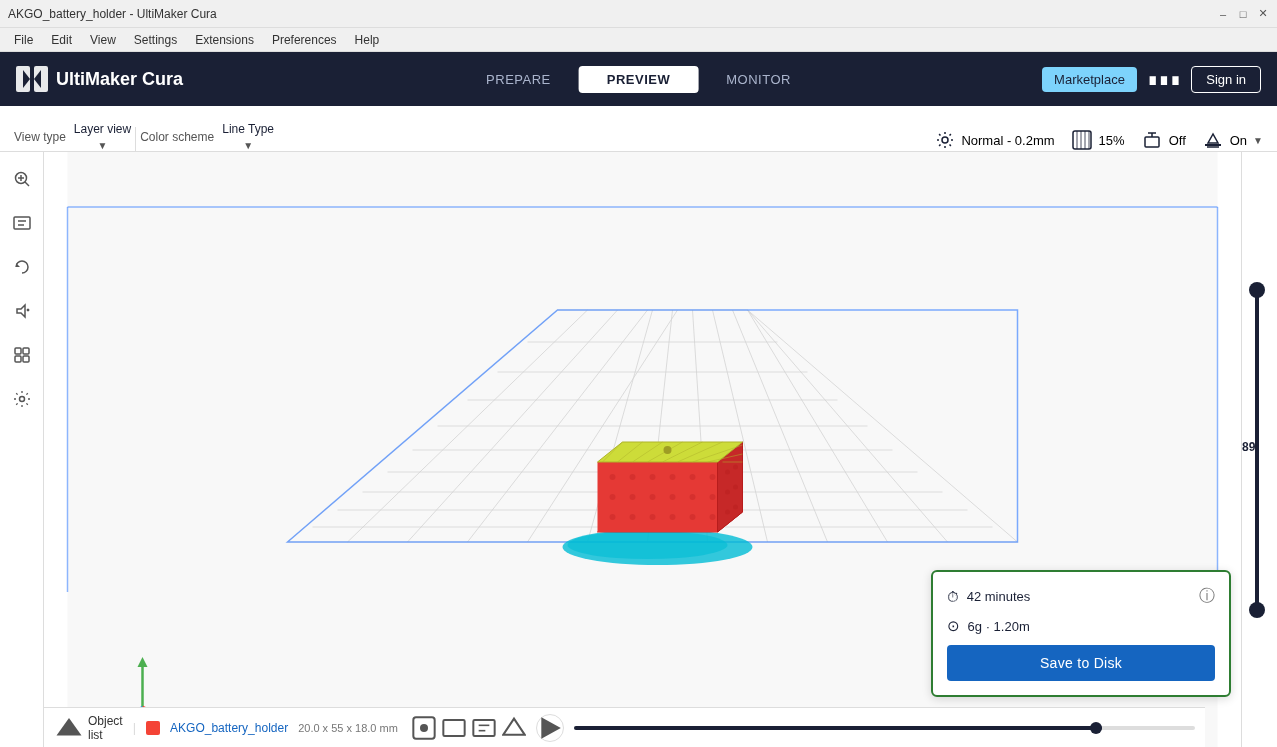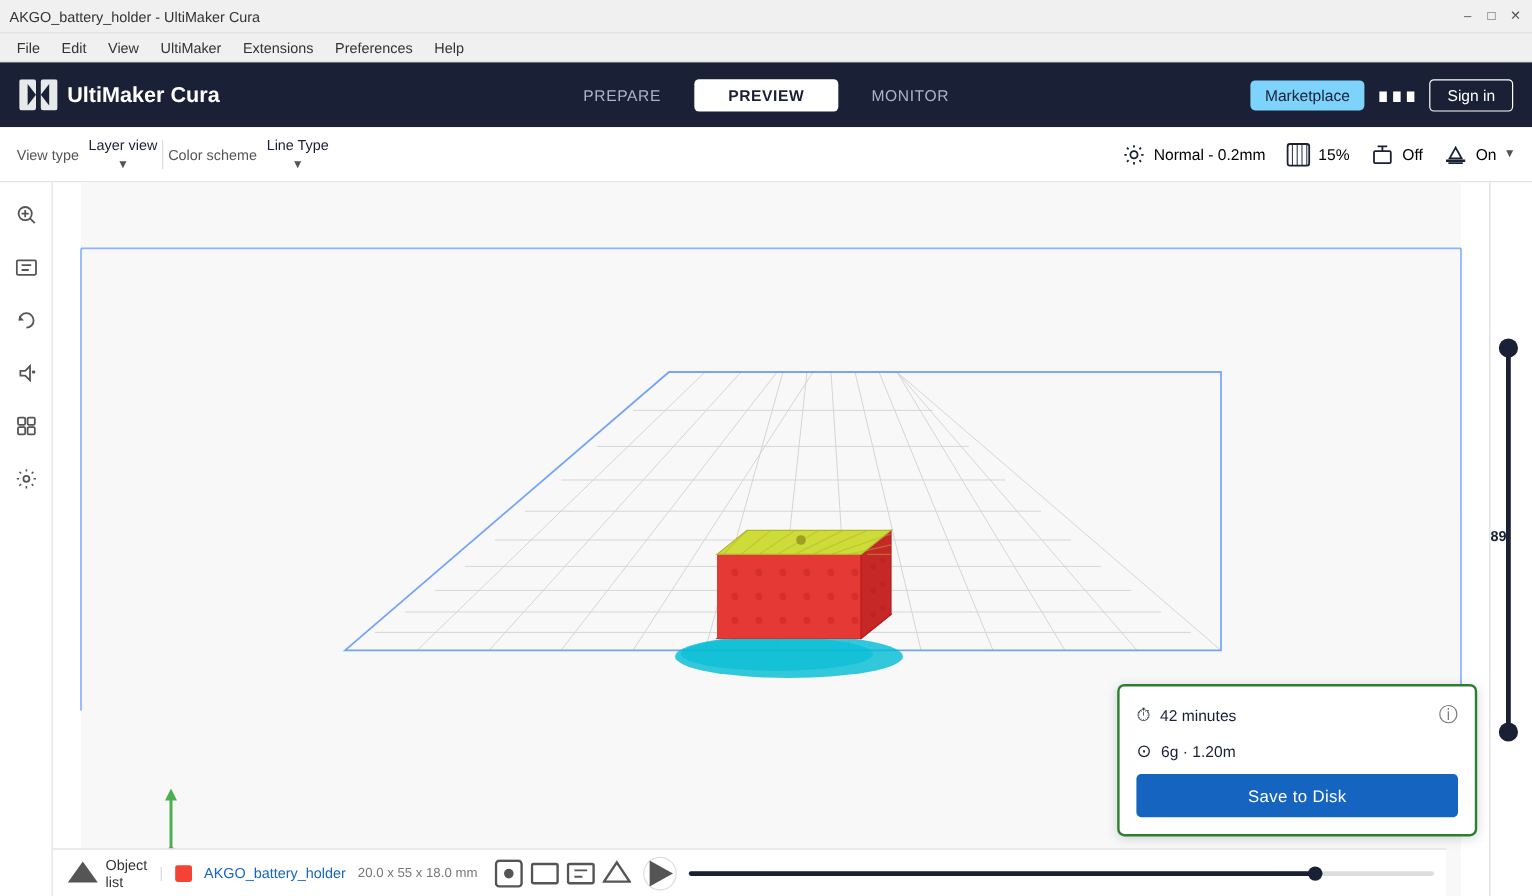--- a/index.html
+++ b/index.html
@@ -132,21 +132,21 @@
       cursor: pointer;
     }
 
     
     #toolbar {
       width: 100%;
       height: 46px;
       background: white;
       border-bottom: 1px solid #ddd;
       display: flex;
-      align-items: center;
+      align-items: flex-end;
       padding: 0 14px;
       gap: 4px;
     }
     .toolbar-group {
       display: flex;
       align-items: center;
       gap: 8px;
     }
     .toolbar-label {
       color: #555;
@@ -404,21 +404,21 @@
     <div class="win-btn">–</div>
     <div class="win-btn">□</div>
     <div class="win-btn">✕</div>
   </div>
 </div>
 
 <div id="menu-bar">
   <span class="menu-item">File</span>
   <span class="menu-item">Edit</span>
   <span class="menu-item">View</span>
-  <span class="menu-item">UltiMaker</span>
+  <span class="menu-item">Settings</span>
   <span class="menu-item">Extensions</span>
   <span class="menu-item">Preferences</span>
   <span class="menu-item">Help</span>
 </div>
 
 <div id="nav-bar">
   <div id="nav-tabs">
     <div class="nav-tab">PREPARE</div>
     <div class="nav-tab active">PREVIEW</div>
     <div class="nav-tab">MONITOR</div>

